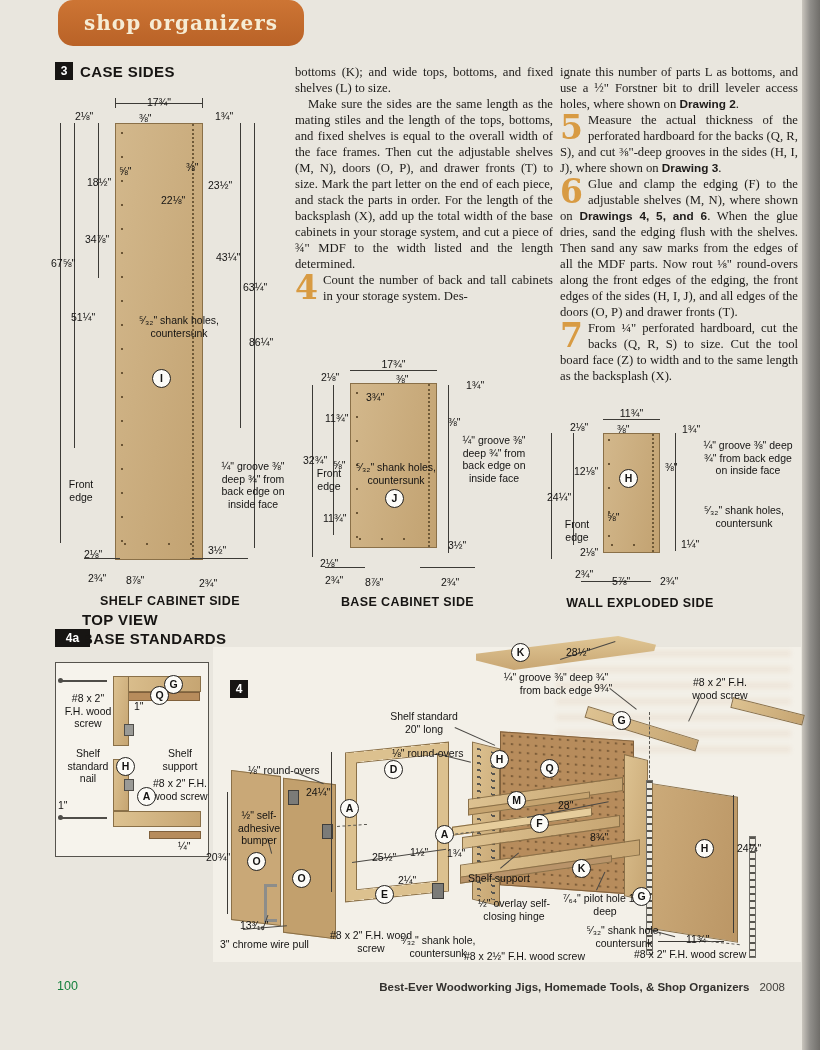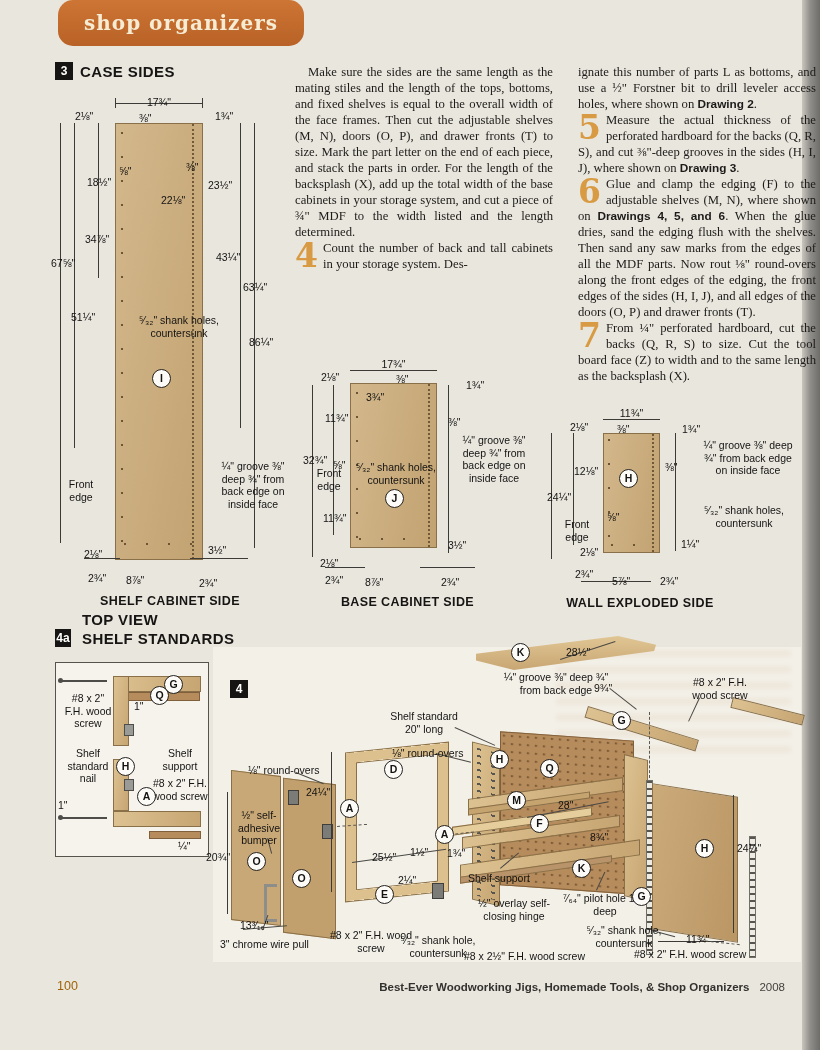--- a/index.html
+++ b/index.html
@@ -6,21 +6,21 @@
   .page{position:relative;width:820px;height:1050px;background:#e9e6de;overflow:hidden;
         font-family:"Liberation Sans","DejaVu Sans",sans-serif;}
   .scan{position:absolute;right:0;top:0;width:18px;height:1050px;
         background:linear-gradient(to right,#cac6be,#908e8a 45%,#6f6d69);}
   .tab{position:absolute;left:58px;top:0;width:246px;height:46px;
        background:linear-gradient(180deg,#cd7534,#b96227);border-radius:15px;
        display:flex;align-items:center;justify-content:center;}
   .tab span{font:700 20px "DejaVu Serif",serif;color:#f6ecd4;letter-spacing:1px;}
   .sqr{position:absolute;background:#171513;color:#fff;text-align:center;
        font:700 12px/18px "Liberation Sans",sans-serif;width:18px;height:18px;}
-  .sqr.wide{width:16px;}
+  .sqr.wide{width:35px;}
   .shead{position:absolute;font:700 15px "Liberation Sans",sans-serif;color:#171513;letter-spacing:.4px;}
   .col{position:absolute;font:12.7px/16px "Liberation Serif","DejaVu Serif",serif;color:#1d1b19;text-align:justify;}
   .col p{margin:0;}
   .col p.ind{text-indent:13px;}
   .bref{font:700 11.8px/16px "Liberation Sans","DejaVu Sans",sans-serif;}
   .stepnum{float:left;font:700 33px/29px "DejaVu Serif",serif;color:#d89b43;margin:1px 5px 0 0;}
   .diag{position:absolute;}
   .panel{position:absolute;background:linear-gradient(100deg,#d3b88c,#c2a271);
          border:1px solid #8a7048;box-sizing:border-box;}
   .groove{position:absolute;width:0;border-left:2px dotted #6f5a38;}
@@ -47,43 +47,44 @@
   .pull{position:absolute;border:3px solid #8d8d8a;border-right:none;}
   .frame{position:absolute;border:10px solid #dcc18f;box-shadow:inset 0 0 0 1px #8a7048,0 0 0 1px #8a7048;box-sizing:border-box;}
   .kshelf{position:absolute;background:linear-gradient(#e0c694,#c8a673);}
   .ghost{position:absolute;opacity:.55;filter:blur(2px);
          background:repeating-linear-gradient(180deg,rgba(186,118,62,.14) 0 7px,transparent 7px 16px);}
   .box4a{position:absolute;background:#f6f3ec;border:1px solid #56534d;}
   .expbg{position:absolute;background:#f3f0e8;}
   .screwline{position:absolute;height:2px;background:#4f4d49;}
   .dot{position:absolute;width:5px;height:5px;border-radius:50%;background:#4f4d49;}
   .nail{position:absolute;width:8px;height:10px;background:#9a9a96;border:1px solid #4f4d49;}
-  .foot{position:absolute;font:12.5px "Liberation Sans",sans-serif;color:#a16207;}
+  .foot{position:absolute;font:12.5px "Liberation Sans",sans-serif;color:#15803d;}
   .footr{position:absolute;text-align:right;font:700 11.5px "Liberation Sans",sans-serif;color:#33312e;}
   .footr .yr{font-weight:400;margin-left:10px;color:#44423e;}
 </style>
 </head>
 <body>
 
 <div class="page">
   <div class="scan"></div>
 
   <div class="tab">
     <span>shop organizers</span>
   </div>
 
   <div class="sqr" style="left:55px;top:62px">3</div>
   <div class="shead" style="left:80px;top:63px">CASE SIDES</div>
 
   <div class="col" style="left:295px;top:64px;width:258px">
+    <p>bottoms (K); and wide tops, bottoms, and fixed shelves (L) to size.</p>
     <p class="ind">Make sure the sides are the same length as the mating stiles and the length of the tops, bottoms, and fixed shelves is equal to the overall width of the face frames. Then cut the adjustable shelves (M, N), doors (O, P), and drawer fronts (T) to size. Mark the part letter on the end of each piece, and stack the parts in order. For the length of the backsplash (X), add up the total width of the base cabinets in your storage system, and cut a piece of ¾" MDF to the width listed and the length determined.</p>
     <p><span class="stepnum">4</span><span>Count the number of back and tall cabinets in your storage system. Des-</span></p>
   </div>
 
-  <div class="col" style="left:578px;top:64px;width:238px">
+  <div class="col" style="left:560px;top:64px;width:238px">
     <p><span>ignate this number of parts L as bottoms, and use a ½" Forstner bit to drill leveler access holes, where shown on </span><span class="bref">Drawing 2</span><span>.</span></p>
     <p><span class="stepnum">5</span><span>Measure the actual thickness of the perforated hardboard for the backs (Q, R, S), and cut ⅜"-deep grooves in the sides (H, I, J), where shown on </span><span class="bref">Drawing 3</span><span>.</span></p>
     <p><span class="stepnum">6</span><span>Glue and clamp the edging (F) to the adjustable shelves (M, N), where shown on </span><span class="bref">Drawings 4, 5, and 6</span><span>. When the glue dries, sand the edging flush with the shelves. Then sand any saw marks from the edges of all the MDF parts. Now rout ⅛" round-overs along the front edges of the edging, the front edges of the sides (H, I, J), and all edges of the doors (O, P) and drawer fronts (T).</span></p>
     <p><span class="stepnum">7</span><span>From ¼" perforated hardboard, cut the backs (Q, R, S) to size. Cut the tool board face (Z) to width and to the same length as the backsplash (X).</span></p>
   </div>
 
   <div class="diag" style="left:40px;top:90px;width:260px;height:530px">
     <div class="panel" style="left:75px;top:33px;width:88px;height:437px"></div>
     <div class="groove" style="left:152px;top:34px;height:435px"></div>
     <div class="holes-v" style="left:80px;top:40px;height:420px"></div>
@@ -182,21 +183,21 @@
     <span class="lb" style="left:35px;top:151px">2⅛"</span>
     <span class="lb" style="left:136px;top:143px">1¼"</span>
     <span class="lb" style="left:30px;top:173px">2¾"</span>
     <span class="lb" style="left:67px;top:180px">5⅞"</span>
     <span class="lb" style="left:115px;top:180px">2¾"</span>
     <div class="cc" style="left:74px;top:74px">H</div>
     <div class="cap" style="left:-5px;top:201px;width:200px">WALL EXPLODED SIDE</div>
   </div>
 
   <div class="sqr wide" style="left:55px;top:629px">4a</div>
-  <div class="shead" style="left:82px;top:630px">SHELF STANDARDS</div>
+  <div class="shead" style="left:82px;top:630px">BASE STANDARDS</div>
   <div class="shead" style="left:82px;top:611px">TOP VIEW</div>
 
   <div class="box4a" style="left:55px;top:662px;width:152px;height:193px">
     <div class="wood" style="left:57px;top:13px;width:88px;height:16px"></div>
     <div class="peg" style="left:65px;top:29px;width:77px;height:7px;background-image:none"></div>
     <div class="wood" style="left:57px;top:13px;width:16px;height:70px"></div>
     <div class="wood" style="left:57px;top:96px;width:16px;height:52px"></div>
     <div class="wood" style="left:57px;top:148px;width:88px;height:16px"></div>
     <div class="peg" style="left:93px;top:168px;width:50px;height:6px;background-image:none"></div>
     <div class="screwline" style="left:5px;top:17px;width:46px"></div>

